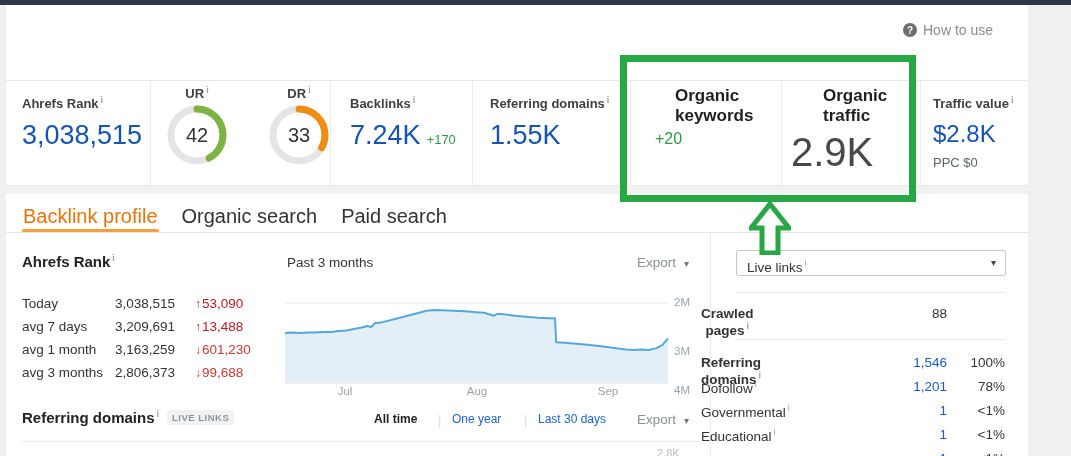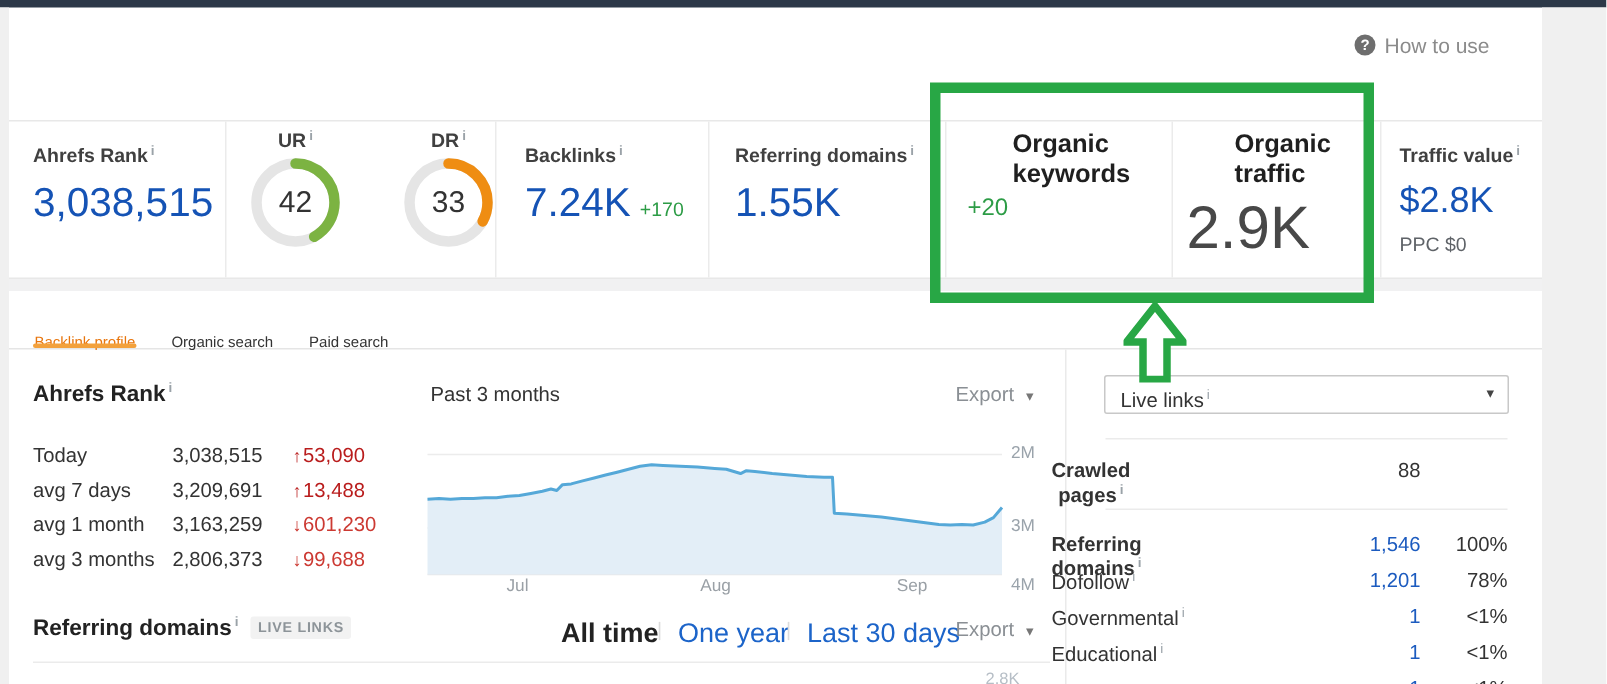--- a/index.html
+++ b/index.html
@@ -25,30 +25,30 @@
   .m-delta { font-size:13px; color:#2d9c46; margin-left:6px; }
   sup.i { font-size:9px; color:#9aa2a8; vertical-align:super; margin-left:2px; }
 
   .gauge { position:absolute; top:4px; width:64px; text-align:center; }
   .g-wrap { position:relative; width:64px; height:64px; margin-top:2px;text-align:center; }
   .g-val { position:absolute; inset:0; display:flex; align-items:center; justify-content:center;
            font-size:20px; color:#333; }
 
   .big-label { font-size:17px; font-weight:bold; color:#1f1f1f;margin-left:32px; }
   .big-value { font-size:40px; display:flex; align-items:baseline; margin-top:4px; }
-  .big-delta { font-size:16px; color:#2d9c46; margin-left:2px; }
+  .big-delta { font-size:16px; color:#2d9c46; margin-left:12px; }
 
   .tv-sub { font-size:13px; color:#5f6368; margin-top:7px; }
 
   .gap-strip { position:absolute; left:6px; top:186px; width:1022px; height:8px; background:#f1f1f2; }
 
   
   .tabs { position:absolute; left:6px; top:194px; width:1022px; height:39px; background:#fff;
           border-bottom:1px solid #e5e5e5; display:flex; padding-left:16px; gap:22px; }
-  .tab { position:relative; font-size:10px; color:#333; line-height:37px; padding:16px 1px; cursor:pointer; }
+  .tab { position:relative; font-size:20px; color:#333; line-height:37px; padding:4px 1px; cursor:pointer; }
   .tab.active { color:#e8750c; }
   .tab.active::after { content:""; position:absolute; left:0; right:0; bottom:0; height:3px;
           background:#f3a13c; border-radius:2px; }
 
   
   .h2 { position:absolute; font-size:15px; font-weight:bold; color:#222; }
   .badge { font-size:9.5px; color:#8d9499; background:#f2f2f2; padding:2px 5px; border-radius:2px;
            letter-spacing:.5px; margin-left:8px; vertical-align:2px; }
 
   .rank-row { position:absolute; left:22px; width:260px; height:20px; font-size:13.5px; color:#333; }
@@ -63,21 +63,21 @@
 
   .ytick { position:absolute; font-size:11.5px; color:#9aa3ab; }
   .xtick { position:absolute; width:30px; text-align:center; font-size:11.5px; color:#9aa0a6; }
 
   .chart-area { fill:#e3eef7; }
   .chart-line { fill:none; stroke:#55a8d8; stroke-width:2; stroke-linejoin:round; }
   .gridline { stroke:#ececec; stroke-width:1; }
   .axisline { stroke:#e6e6e6; stroke-width:1; }
 
   .divider-h { position:absolute; height:1px; background:#ebebeb; }
-  .range-link { position:absolute; top:412px; font-size:18px; cursor:pointer; }
+  .range-link { position:absolute; top:412px; font-size:12px; cursor:pointer; }
   .range-active { color:#222; font-weight:bold; }
   .range-blue { color:#1c64c9; }
   .vsep { position:absolute; top:412px; color:#dcdcdc; font-size:13px; }
   .faint { position:absolute; font-size:11px; color:#b6bec6; }
 
   
   .v-divider { position:absolute; left:710px; top:233px; width:1px; height:223px; background:#eaeaea; }
   .dropdown { position:absolute; left:736px; top:250px; width:270px; height:26px; background:#fff;
               border:1px solid #c8c8c8; border-radius:2px; font-size:13.5px; color:#333;
               line-height:24px; padding-left:10px; cursor:pointer; }

